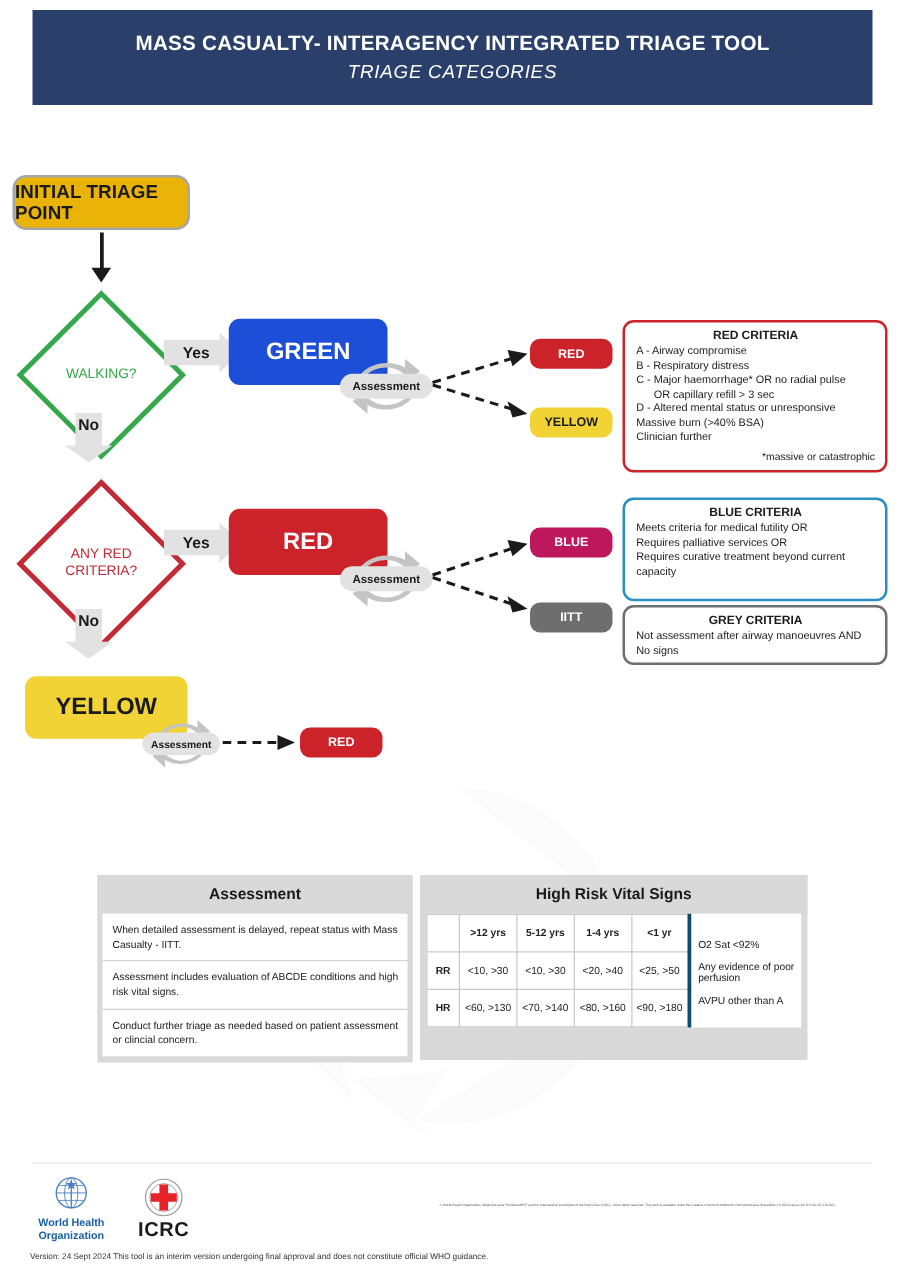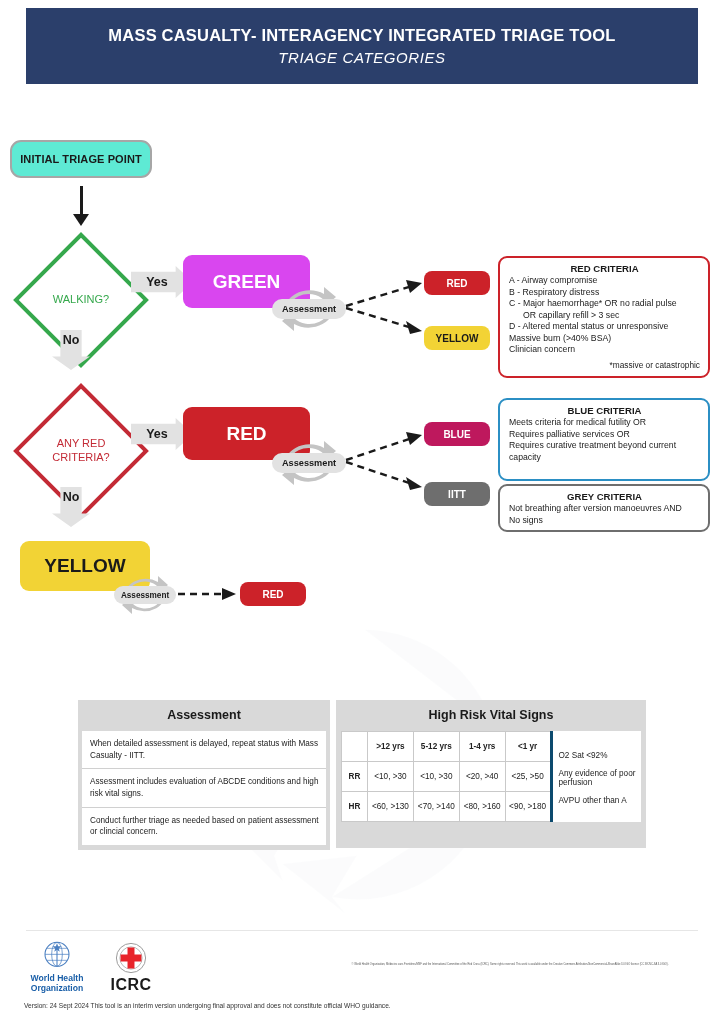--- a/index.html
+++ b/index.html
@@ -36,25 +36,25 @@
     text-align: center;
   }
   .header-sub {
     font-size: 15px; font-style: italic; letter-spacing: 0.6px;
     margin-top: 4px;
   }
 
   
   .itp {
     position: absolute; left: 10px; top: 140px;
-    width: 142px; height: 38px;
+    width: 142px; height: 44px;
     border: 2.2px solid #a6a6a6; border-radius: 11px;
-    background: #5eead4;
-    display: flex; align-items: center; justify-content: center;
-    font-size: 11px; font-weight: bold; color: #1a1a1a;
+    background: #eab308;
+    display: flex; align-items: center; justify-content: center;
+    font-size: 15px; font-weight: bold; color: #1a1a1a;
     letter-spacing: 0.1px;
   }
 
   .diamond {
     position: absolute;
     width: 96px; height: 96px;
     transform: rotate(45deg);
     background: #fff;
   }
   .diamond-wrap { position: absolute; width: 136px; height: 136px; }
@@ -68,21 +68,21 @@
   .d-green .diamond-label { color: #35a84c; }
   .d-red .diamond { border: 4px solid #c32a35; }
   .d-red .diamond-label { color: #c32a35; }
 
   .cat-box {
     position: absolute;
     border-radius: 9px;
     display: flex; align-items: center; justify-content: center;
     color: #fff; font-weight: bold;
   }
-  .cat-green { background: #d946ef; }
+  .cat-green { background: #1d4ed8; }
   .cat-red   { background: #cc2229; }
   .cat-yellow{ background: #f2d335; color: #1a1a1a; }
 
   
   .chev {
     position: absolute;
     background: #e2e2e2;
     display: flex; align-items: center; justify-content: center;
     font-size: 12.5px; font-weight: bold; color: #1a1a1a;
     clip-path: polygon(0 18%, 72% 18%, 72% 0, 100% 50%, 72% 100%, 72% 82%, 0 82%);
@@ -250,21 +250,21 @@
   </div>
 
   <div class="crit crit-red" style="left:498px; top:256px; width:212px; height:122px;">
     <div class="crit-title">RED CRITERIA</div>
     <div class="crit-line">A - Airway compromise</div>
     <div class="crit-line">B - Respiratory distress</div>
     <div class="crit-line">C - Major haemorrhage* OR no radial pulse</div>
     <div class="crit-line" style="padding-left:14px;">OR capillary refill &gt; 3 sec</div>
     <div class="crit-line">D - Altered mental status or unresponsive</div>
     <div class="crit-line">Massive burn (&gt;40% BSA)</div>
-    <div class="crit-line">Clinician concern</div>
+    <div class="crit-line">Clinician further</div>
     <div class="crit-note">*massive or catastrophic</div>
   </div>
 
   <div class="diamond-wrap d-red" style="left:13px; top:383px;">
     <div class="diamond" style="left:20px; top:20px;"></div>
     <div class="diamond-label">ANY RED<br>CRITERIA?</div>
   </div>
 
   <div class="chev" style="left:131px; top:418px; width:62px; height:32px;">
     <span style="margin-right:10px;">Yes</span>
@@ -303,21 +303,21 @@
   <div class="crit crit-blue" style="left:498px; top:398px; width:212px; height:83px;">
     <div class="crit-title">BLUE CRITERIA</div>
     <div class="crit-line">Meets criteria for medical futility OR</div>
     <div class="crit-line">Requires palliative services OR</div>
     <div class="crit-line">Requires curative treatment beyond current</div>
     <div class="crit-line">capacity</div>
   </div>
 
   <div class="crit crit-grey" style="left:498px; top:484px; width:212px; height:48px;">
     <div class="crit-title">GREY CRITERIA</div>
-    <div class="crit-line">Not breathing after version manoeuvres AND</div>
+    <div class="crit-line">Not assessment after airway manoeuvres AND</div>
     <div class="crit-line">No signs</div>
   </div>
 
   <div class="cat-box cat-yellow" style="left:20px; top:541px; width:130px; height:50px; font-size:19px;">
     <span>YELLOW</span>
   </div>
 
   <div class="assess assess-small" style="left:114px; top:568px;">
     <svg viewBox="0 0 62 54" style="position:absolute; inset:0;">
       <path d="M10 33 A22 19 0 0 1 44 14 L44 8 L54 17 L44 25 L44 19 A17 15 0 0 0 15 34 Z" fill="#c4c4c4"></path>

